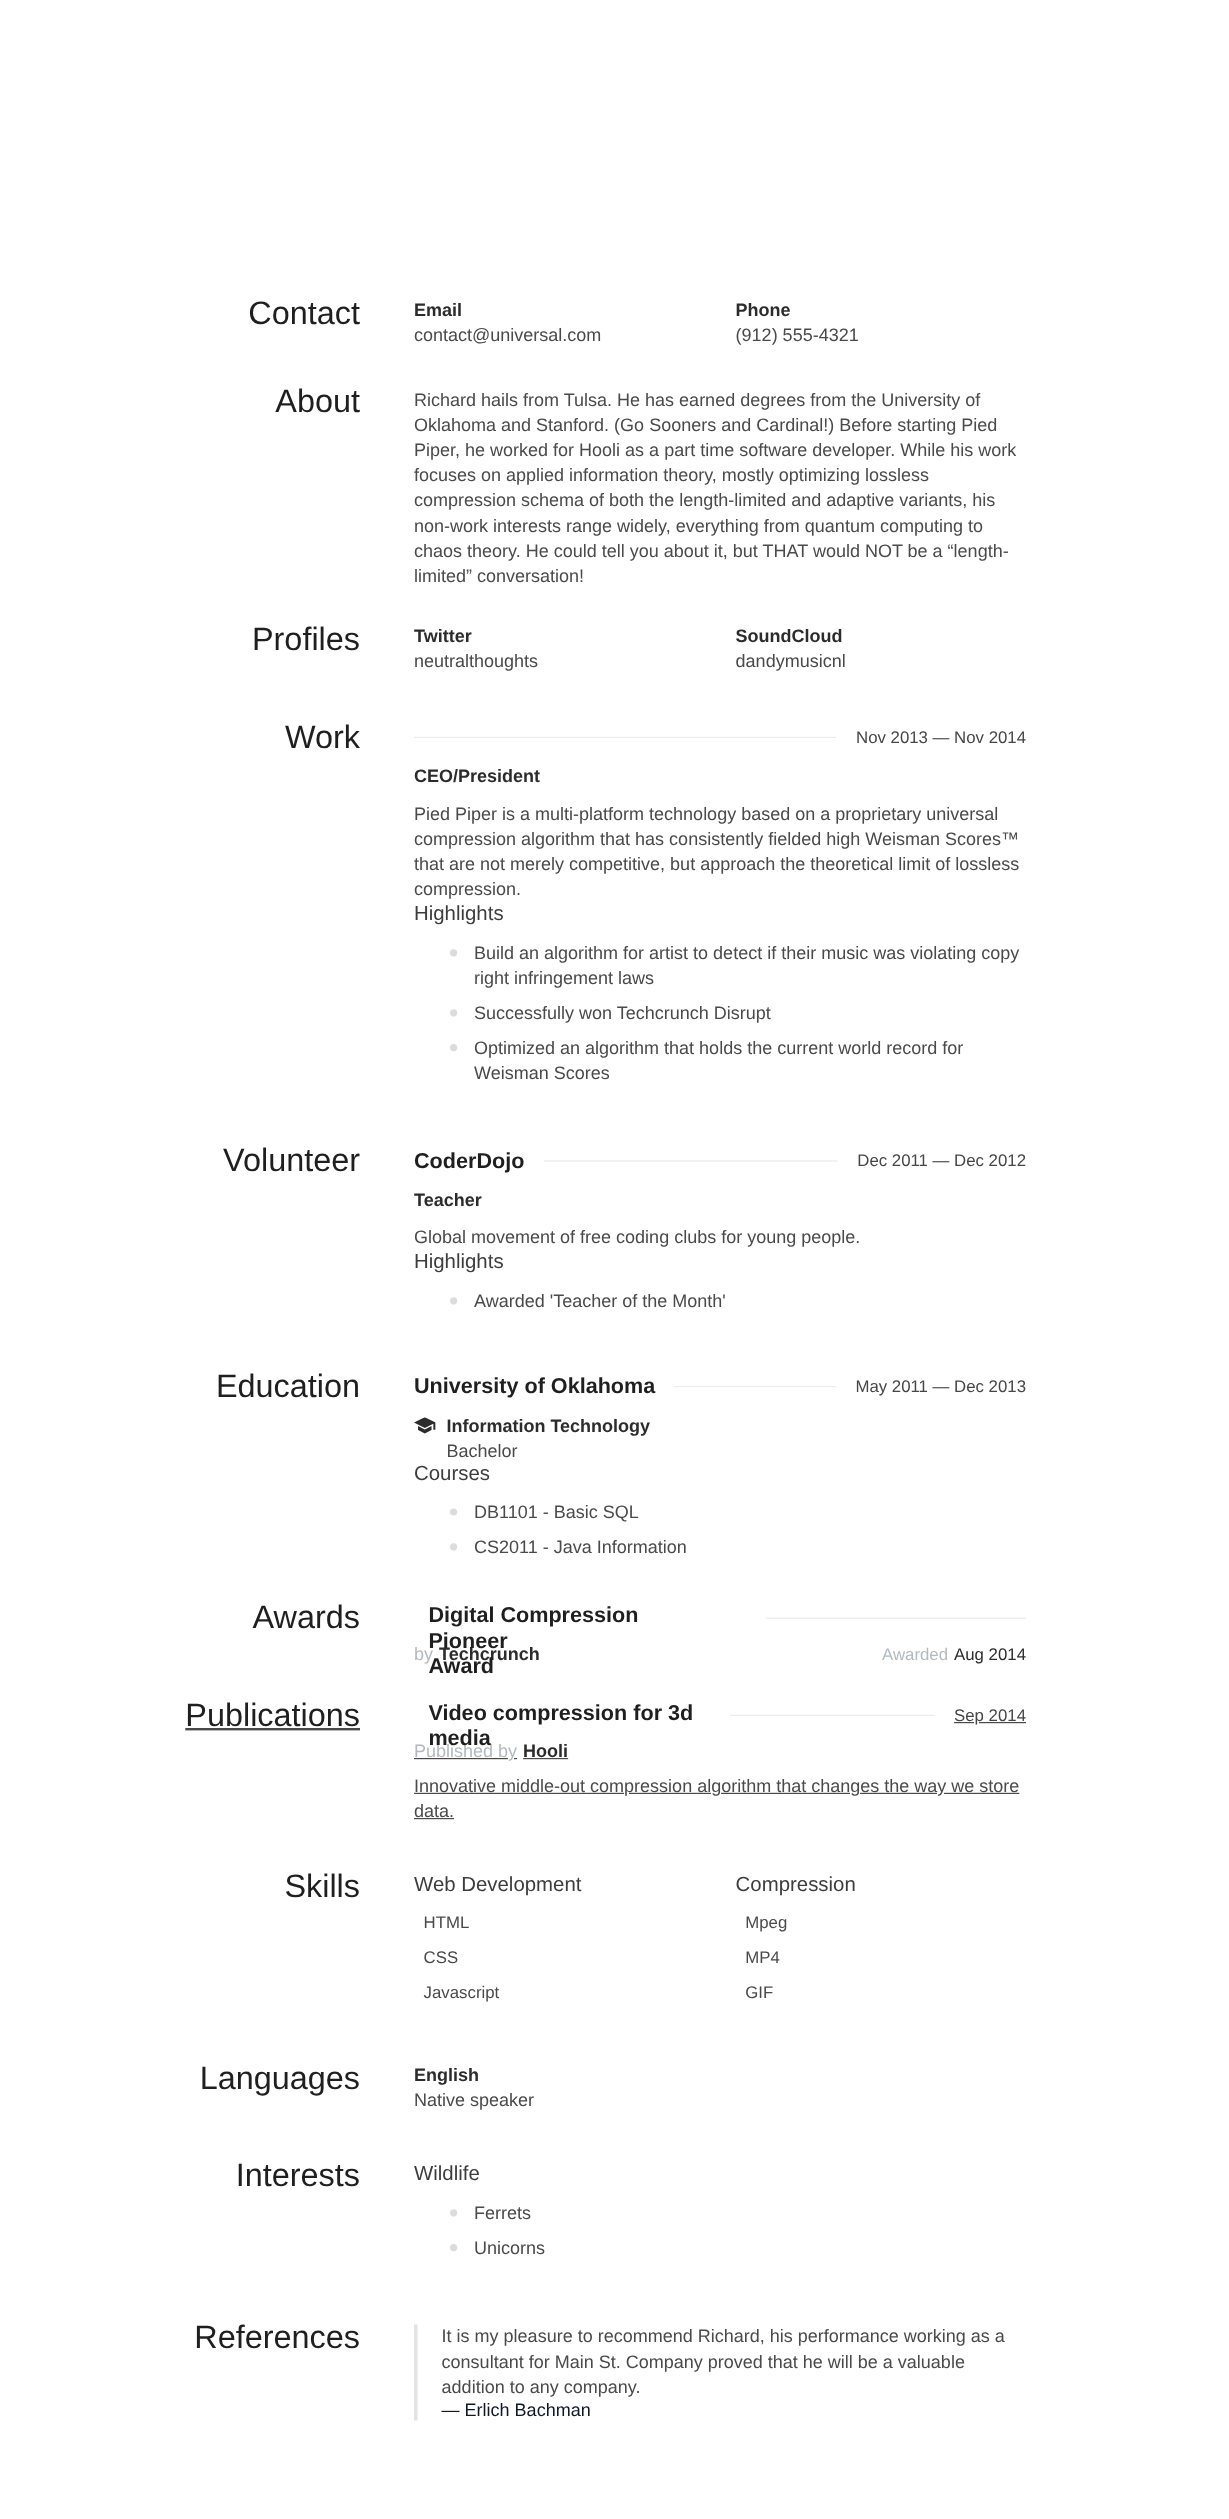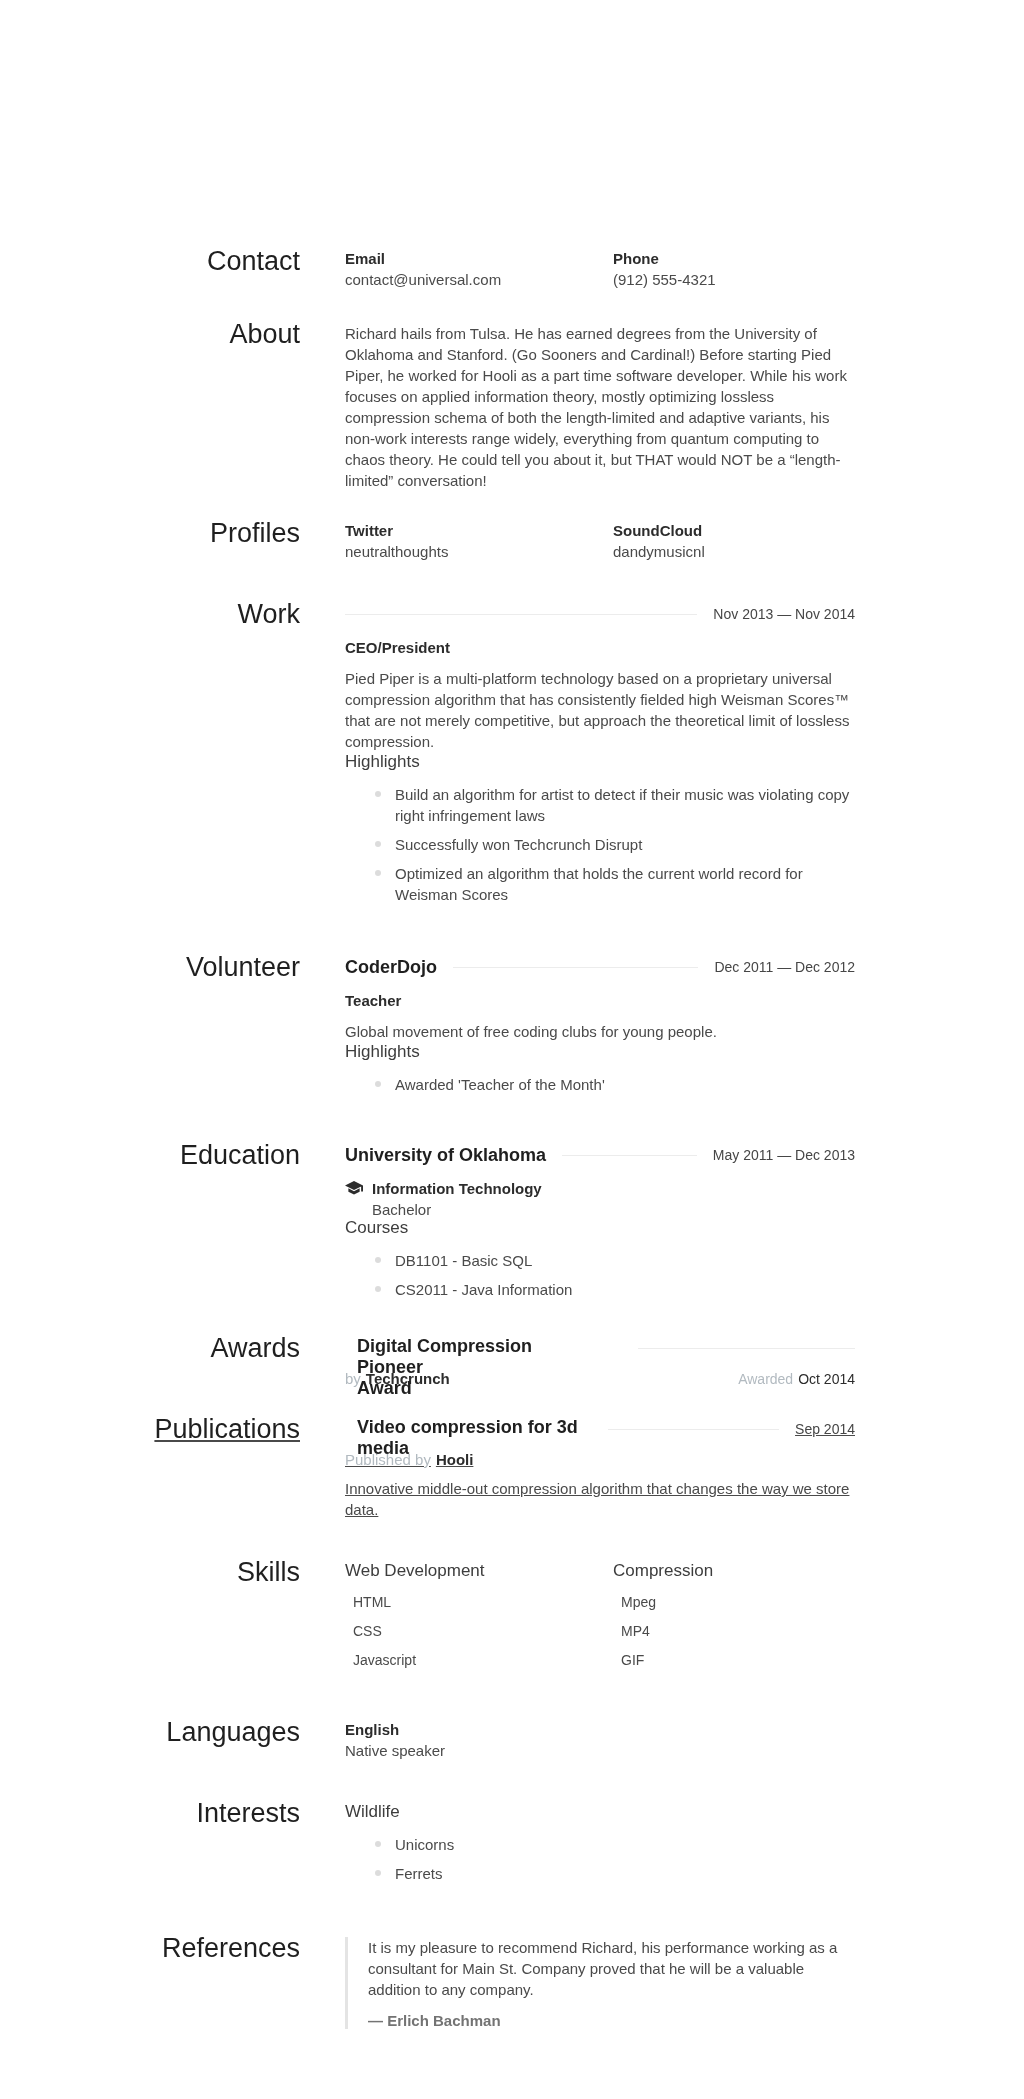--- a/index.html
+++ b/index.html
@@ -77,21 +77,21 @@
   .award-date-label { font-size:14px; color:#b2bac0; }
   .award-date { font-size:14px; color:#2c2c2c; margin-left:5px; }
   .pub-summary { margin-top:10px; }
 
   
   .skill-group-name { font-size:17px; color:#3d3d3d; }
   .skill-item { font-size:14px; color:#4a4a4a; margin:13px 0 0 8px; }
 
   
   .reference { border-left:3px solid #e4e4e4; padding-left:20px; }
-  .reference-name { font-weight:700; color:#737373; margin-top:12px; font-size:15px; }
+  .reference-name { font-weight:400; color:#0f172a; font-size:15px; }
 
   
   .mb-contact { margin-bottom:32px; }
   .mb-about { margin-bottom:28px; }
   .mb-profiles { margin-bottom:40px; }
   .mb-work { margin-bottom:40px; }
   .mb-volunteer { margin-bottom:38px; }
   .mb-education { margin-bottom:26px; }
   .mb-awards { margin-bottom:28px; }
   .mb-publications { margin-bottom:38px;text-decoration:underline; }
@@ -219,21 +219,21 @@
             <span>Award</span>
           </span>
           <span class="pub-spacer-award"></span>
           <span class="pub-line"></span>
         </div>
         <div class="pub-byline-row">
           <span>
             <span class="muted">by</span><span class="byline-name">Techcrunch</span>
           </span>
           <span>
-            <span class="award-date-label">Awarded</span><span class="award-date">Oct 2014</span>
+            <span class="award-date-label">Awarded</span><span class="award-date">Aug 2014</span>
           </span>
         </div>
       </div>
     </div>
   </div>
 
   <div class="section mb-publications">
     <div class="section-title">Publications</div>
     <div class="section-body">
       <div>
@@ -285,22 +285,22 @@
       </div>
     </div>
   </div>
 
   <div class="section mb-interests">
     <div class="section-title">Interests</div>
     <div class="section-body">
       <div>
         <div class="skill-group-name">Wildlife</div>
         <ul class="bullets">
+          <li>Ferrets</li>
           <li>Unicorns</li>
-          <li>Ferrets</li>
         </ul>
       </div>
     </div>
   </div>
 
   <div class="section">
     <div class="section-title">References</div>
     <div class="section-body">
       <blockquote class="reference" style="margin:0">
         <p class="summary">It is my pleasure to recommend Richard, his performance working as a consultant for Main St. Company proved that he will be a valuable addition to any company.</p>

